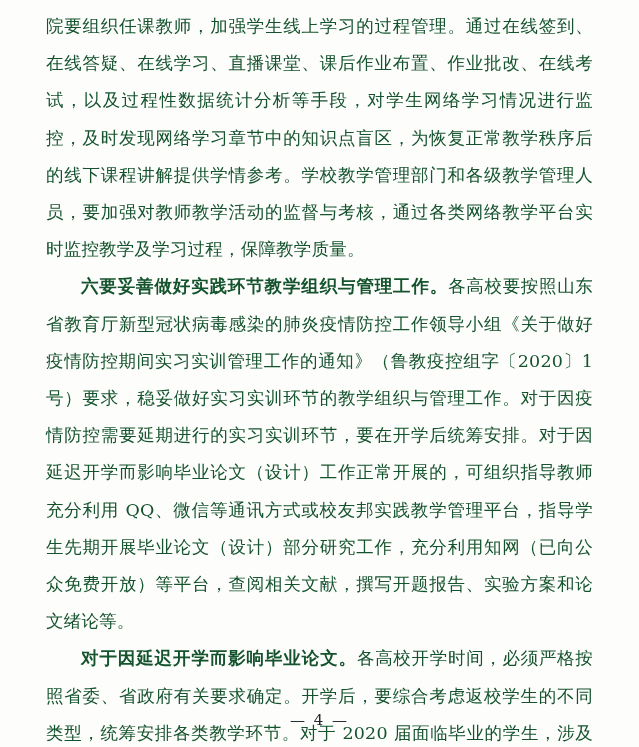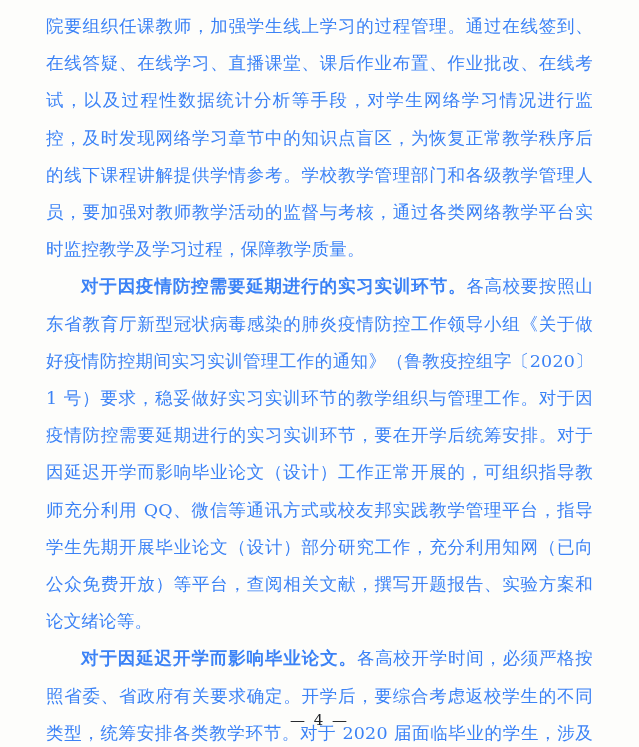--- a/index.html
+++ b/index.html
@@ -22,21 +22,21 @@
     padding: 8px 46px 0 46px;
     background: #fdfdfb;
   }
   .para {
     margin: 0 0 0 0;
     font-size: 17.5px;
     line-height: 37.2px;
     text-align: justify;
     text-justify: inter-ideograph;
     letter-spacing: 0.2px;
-    color: #3b82f6;
+    color: #14532d;
   }
   .para + .para {
     margin-top: 0px;
   }
   .indent {
     text-indent: 35px;
   }
   .lead {
     font-weight: bold;
     letter-spacing: 0.4px;
@@ -59,21 +59,21 @@
 </head>
 <body>
 
 <div class="page">
 
   <p class="para">
     <span>院要组织任课教师，加强学生线上学习的过程管理。通过在线签到、在线答疑、在线学习、直播课堂、课后作业布置、作业批改、在线考试，以及过程性数据统计分析等手段，对学生网络学习情况进行监控，及时发现网络学习章节中的知识点盲区，为恢复正常教学秩序后的线下课程讲解提供学情参考。学校教学管理部门和各级教学管理人员，要加强对教师教学活动的监督与考核，通过各类网络教学平台实时监控教学及学习过程，保障教学质量。</span>
   </p>
 
   <p class="para indent">
-    <span class="lead">对于因疫情防控需要延期进行的实习实训环节。</span><span>各高校要按照山东省教育厅新型冠状病毒感染的肺炎疫情防控工作领导小组《关于做好疫情防控期间实习实训管理工作的通知》（鲁教疫控组字〔2020〕1 号）要求，稳妥做好实习实训环节的教学组织与管理工作。对于因疫情防控需要延期进行的实习实训环节，要在开学后统筹安排。对于因延迟开学而影响毕业论文（设计）工作正常开展的，可组织指导教师充分利用 QQ、微信等通讯方式或校友邦实践教学管理平台，指导学生先期开展毕业论文（设计）部分研究工作，充分利用知网（已向公众免费开放）等平台，查阅相关文献，撰写开题报告、实验方案和论文绪论等。</span>
+    <span class="lead">六要妥善做好实践环节教学组织与管理工作。</span><span>各高校要按照山东省教育厅新型冠状病毒感染的肺炎疫情防控工作领导小组《关于做好疫情防控期间实习实训管理工作的通知》（鲁教疫控组字〔2020〕1 号）要求，稳妥做好实习实训环节的教学组织与管理工作。对于因疫情防控需要延期进行的实习实训环节，要在开学后统筹安排。对于因延迟开学而影响毕业论文（设计）工作正常开展的，可组织指导教师充分利用 QQ、微信等通讯方式或校友邦实践教学管理平台，指导学生先期开展毕业论文（设计）部分研究工作，充分利用知网（已向公众免费开放）等平台，查阅相关文献，撰写开题报告、实验方案和论文绪论等。</span>
   </p>
 
   <p class="para indent">
     <span class="lead">对于因延迟开学而影响毕业论文。</span><span>各高校开学时间，必须严格按照省委、省政府有关要求确定。开学后，要综合考虑返校学生的不同类型，统筹安排各类教学环节。对于 2020 届面临毕业的学生，涉及到未修满教学计划规定学分的，要做好学分补修和</span>
   </p>
 
   <div class="footer">
     <span class="page-num-wrap">— 4 —</span>
   </div>
 

